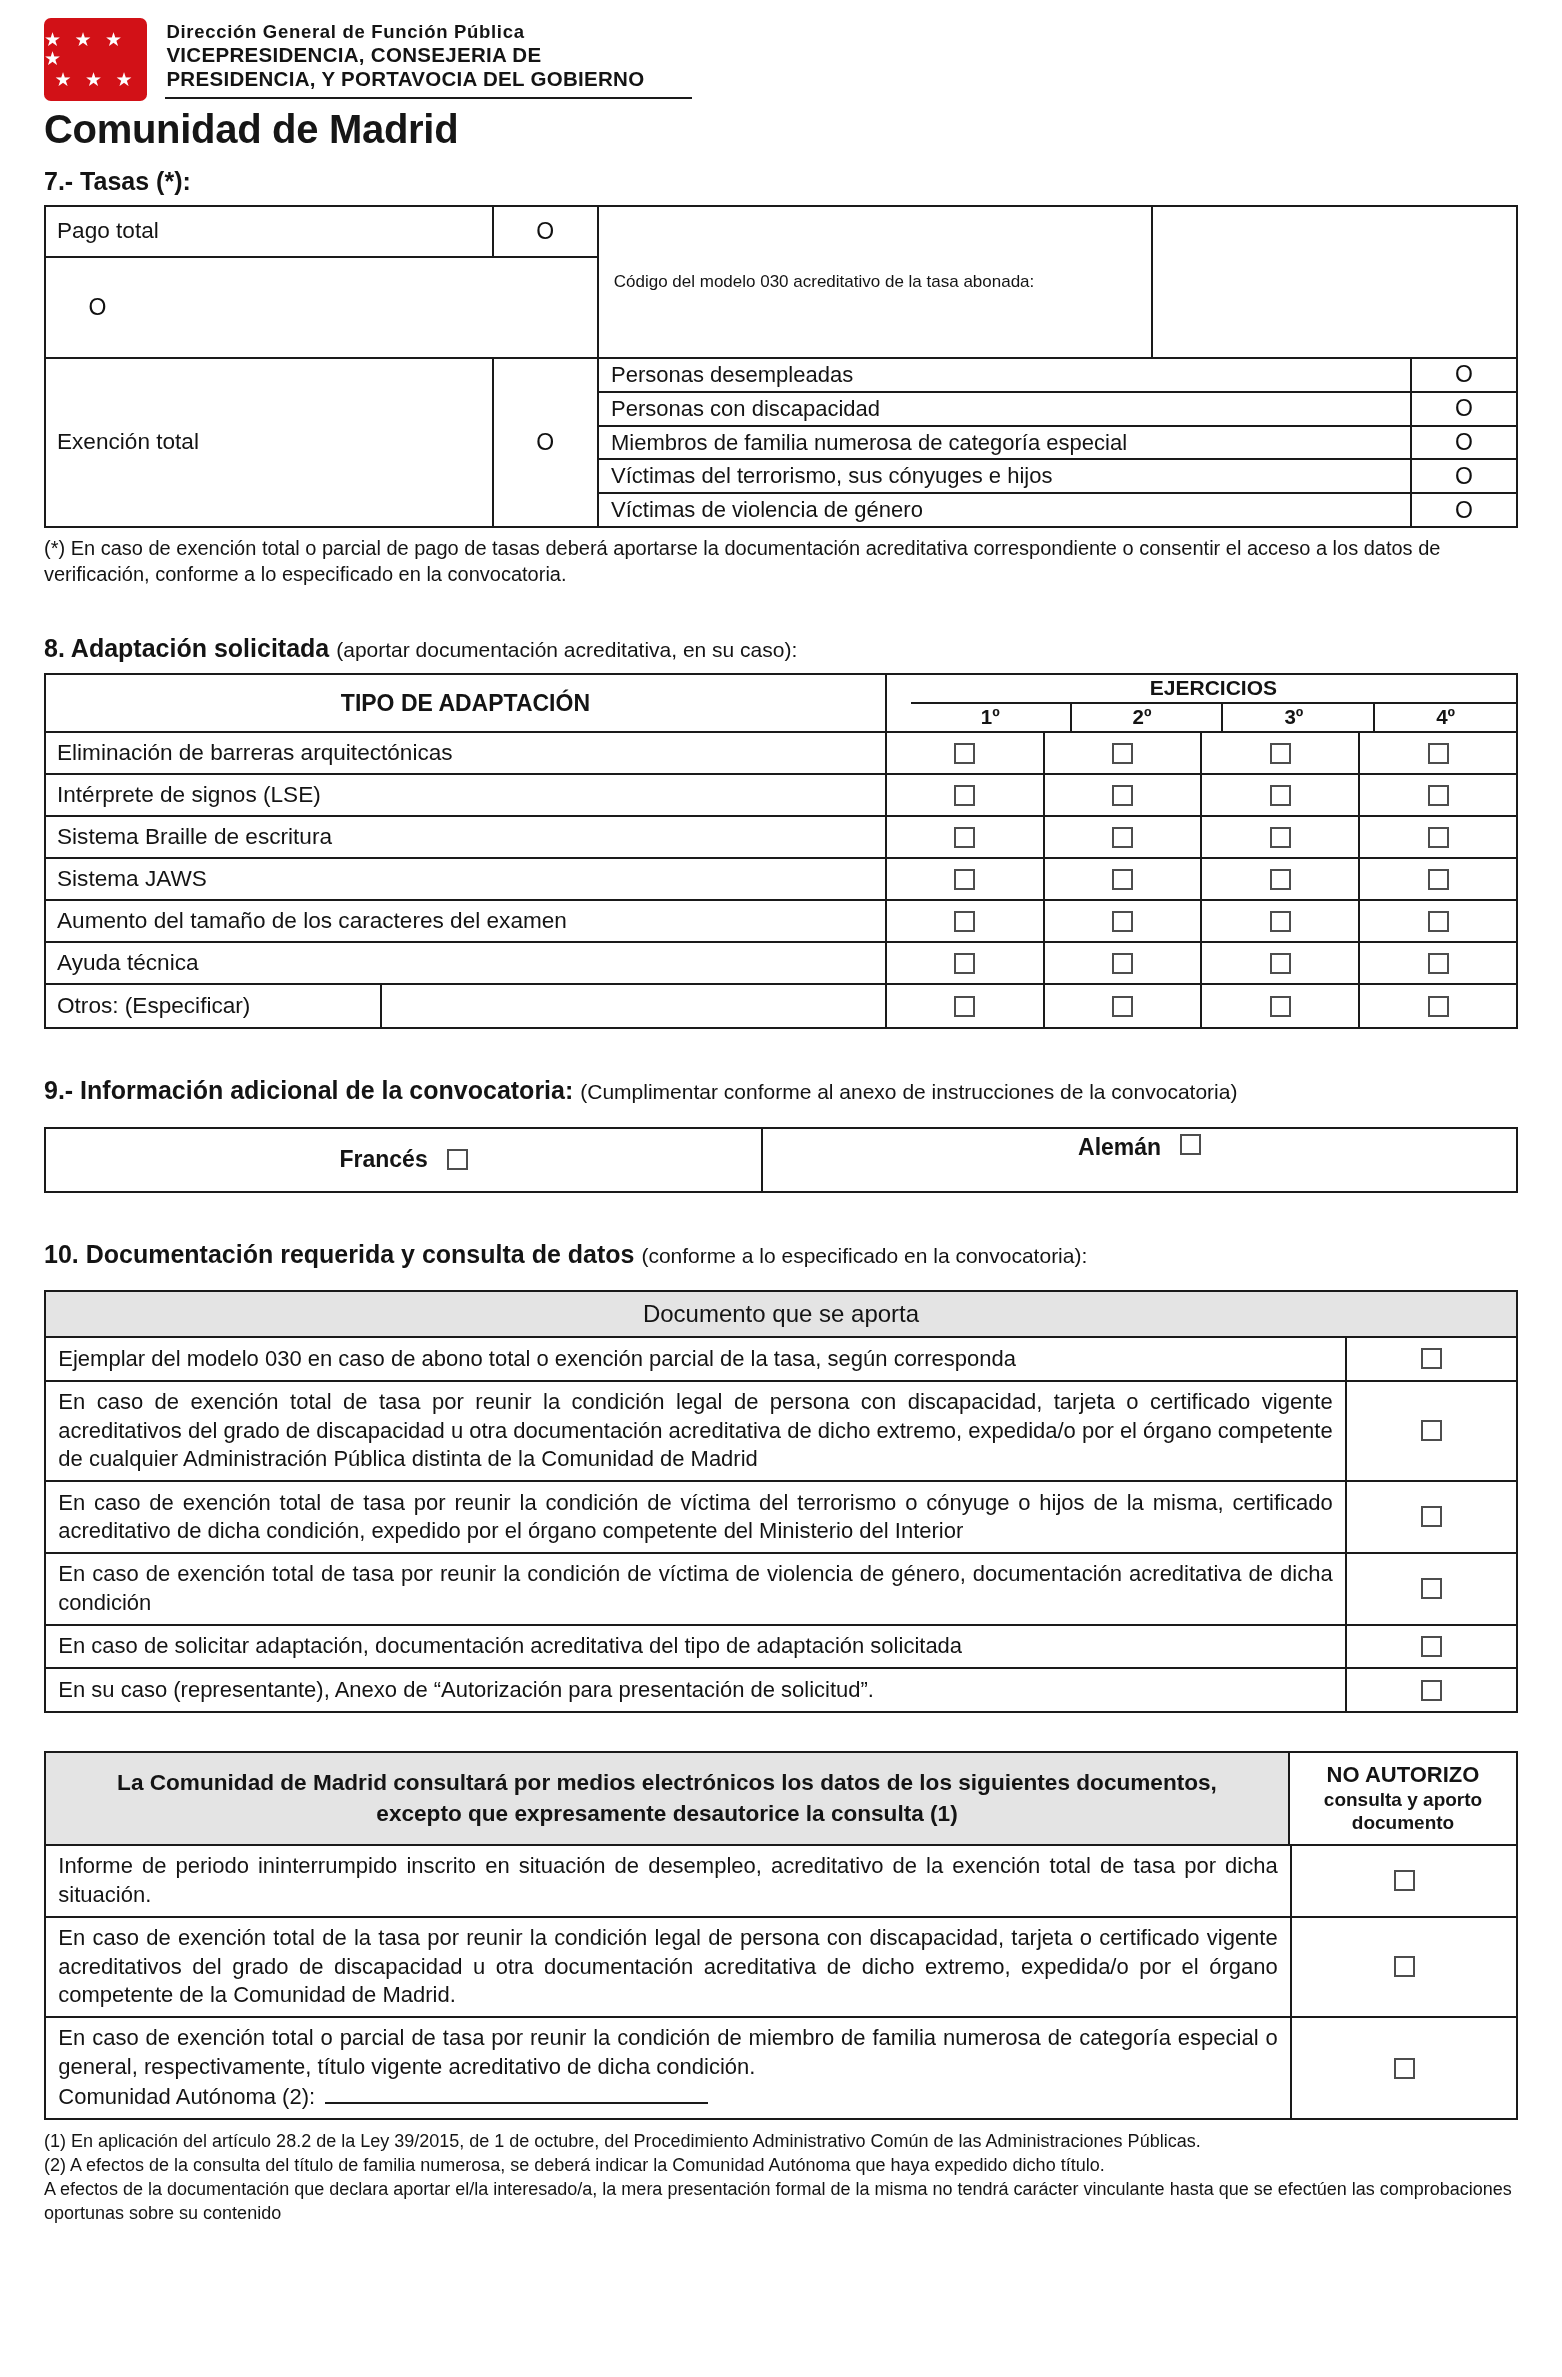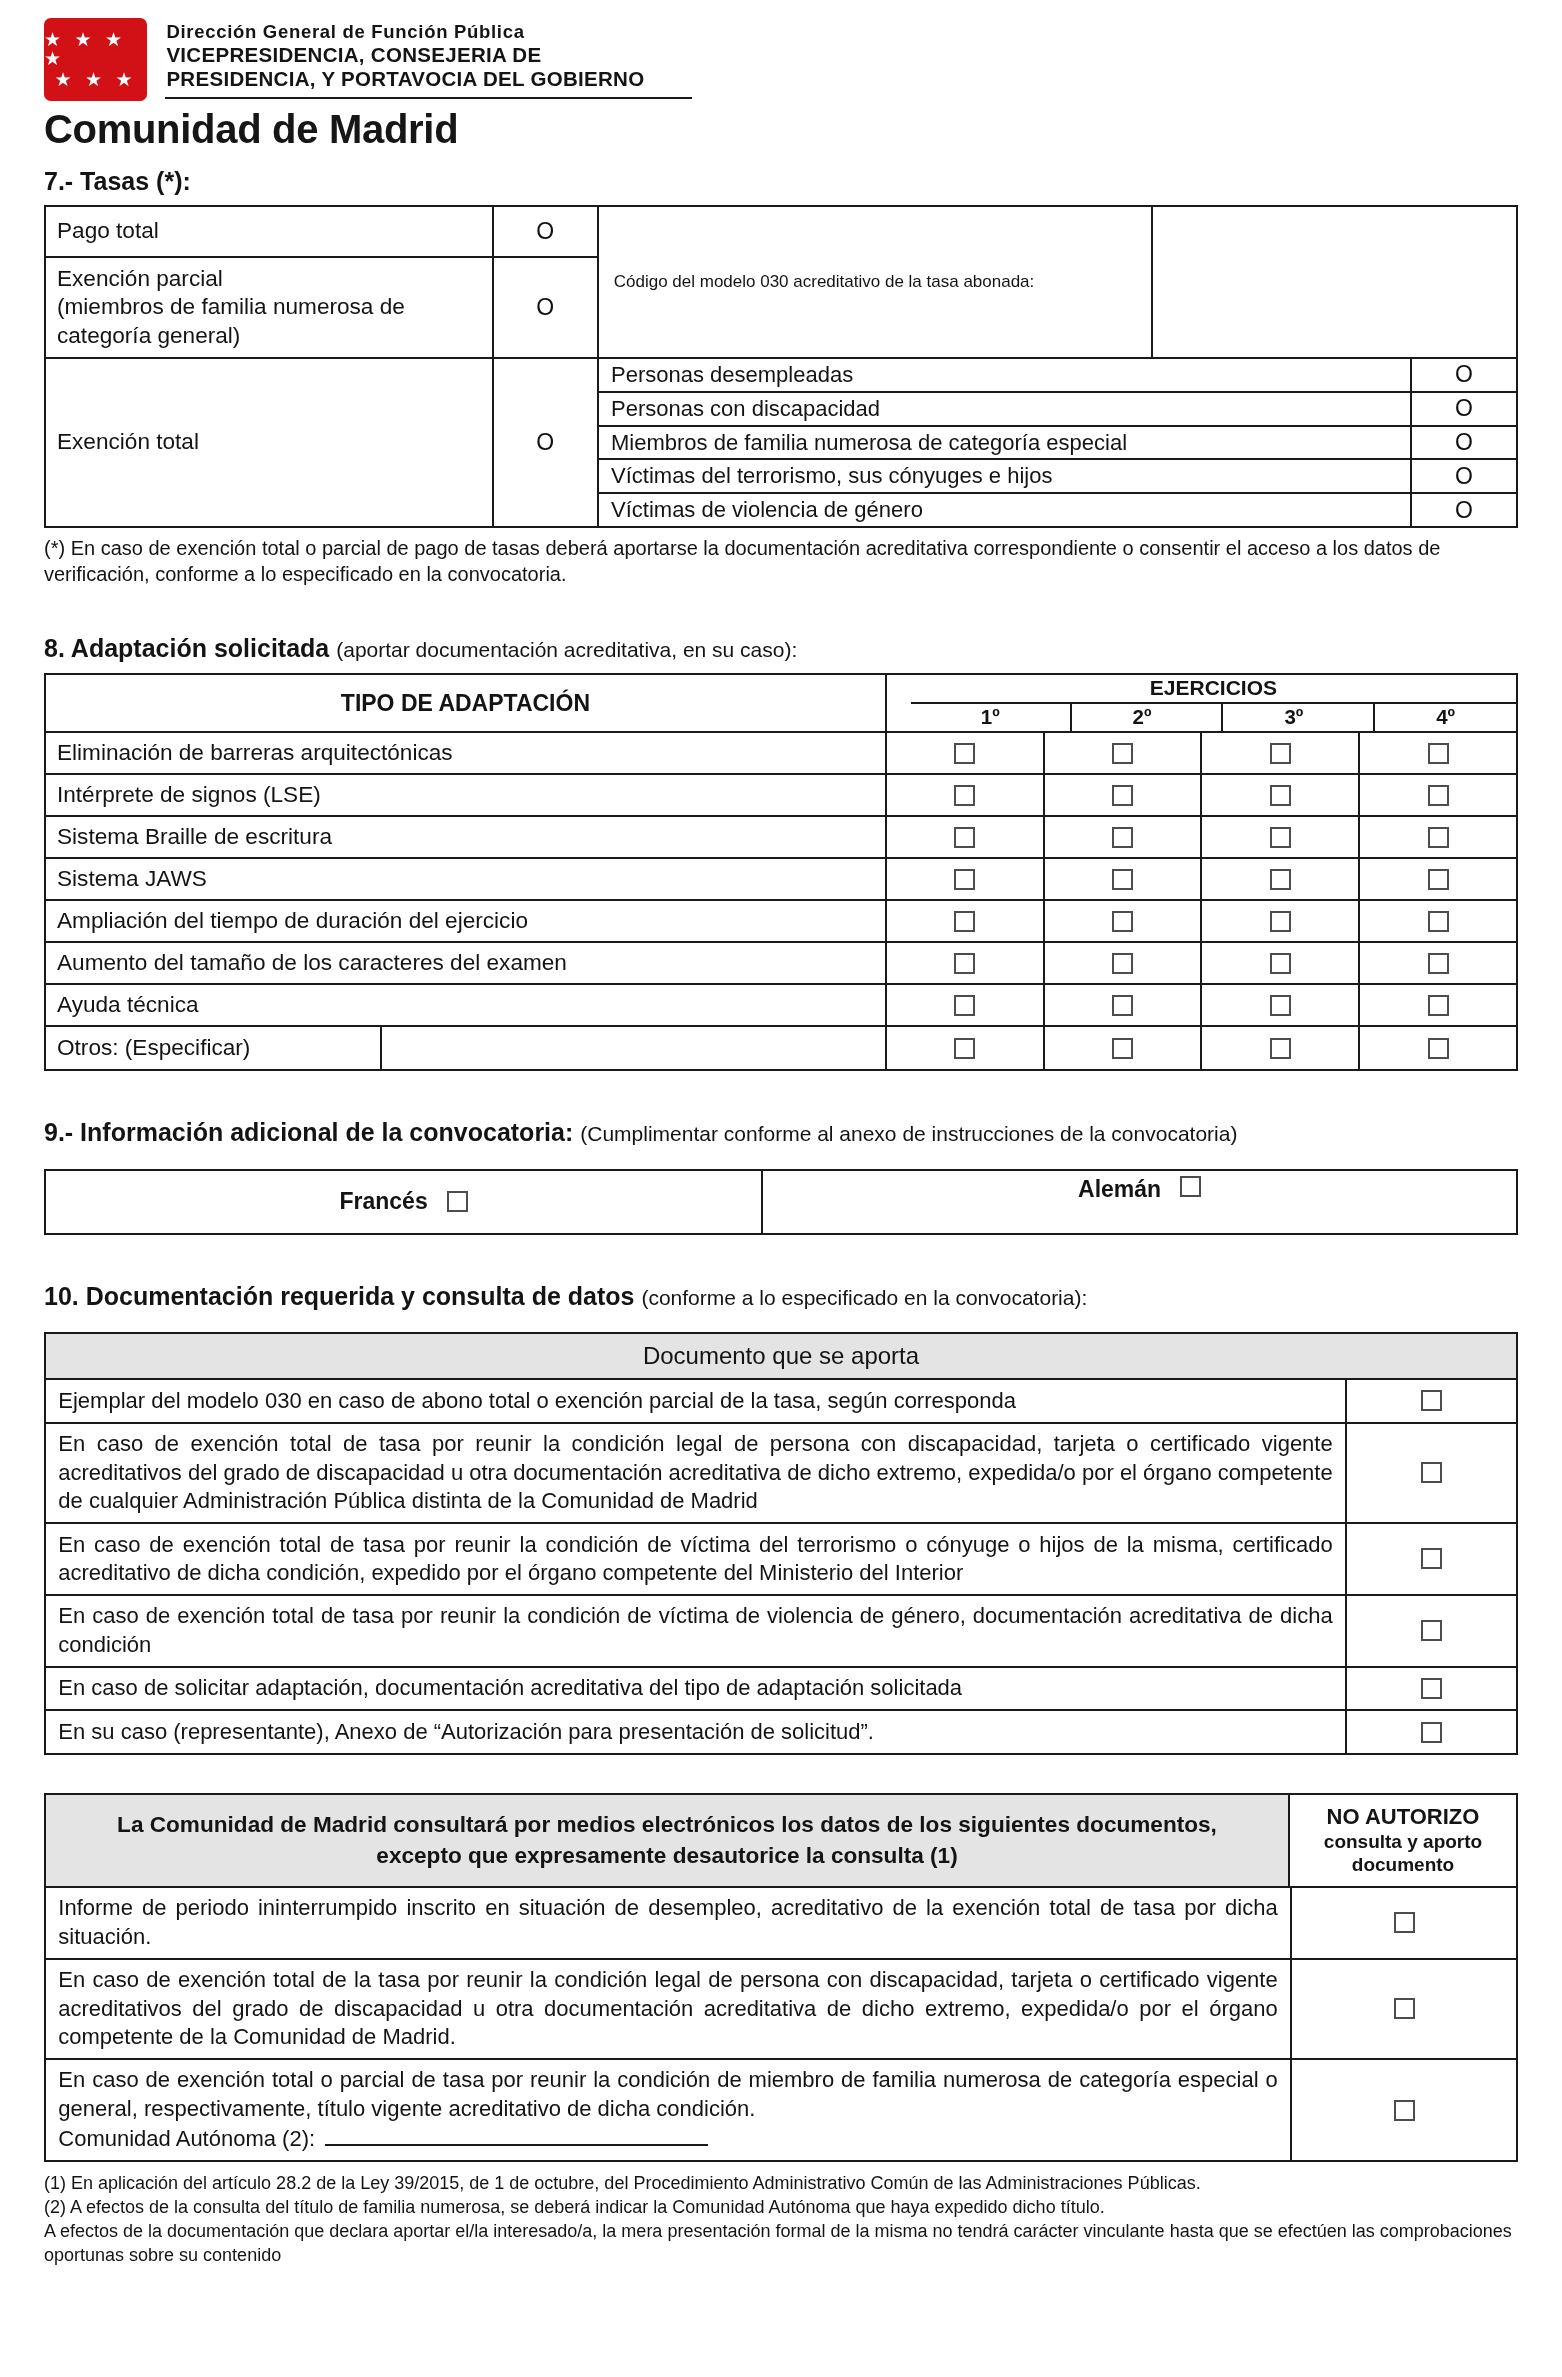--- a/index.html
+++ b/index.html
@@ -150,24 +150,20 @@
 
 <div class="t7">
   <div class="t7-left">
     <div class="t7l-row t7l-r1">
       <div class="lbl">Pago total</div>
       <div class="oc">
         <span class="radio-o">O</span>
       </div>
     </div>
     <div class="t7l-row t7l-r2">
-      <div class="lbl">
-        <span>Exención parcial</span>
-        <span>(miembros de familia numerosa de categoría general)</span>
-      </div>
       <div class="oc">
         <span class="radio-o">O</span>
       </div>
     </div>
     <div class="t7l-row t7l-r3">
       <div class="lbl">Exención total</div>
       <div class="oc">
         <span class="radio-o">O</span>
       </div>
     </div>
@@ -295,37 +291,20 @@
         </div>
       <div class="t8-check-cell">
           <span class="checkbox"></span>
         </div>
       <div class="t8-check-cell">
           <span class="checkbox"></span>
         </div>
     </div>
   </div>
   <div class="t8-row">
-    <div class="t8-label">Ampliación del tiempo de duración del ejercicio</div>
-    <div class="t8-checks">
-      <div class="t8-check-cell">
-          <span class="checkbox"></span>
-        </div>
-      <div class="t8-check-cell">
-          <span class="checkbox"></span>
-        </div>
-      <div class="t8-check-cell">
-          <span class="checkbox"></span>
-        </div>
-      <div class="t8-check-cell">
-          <span class="checkbox"></span>
-        </div>
-    </div>
-  </div>
-  <div class="t8-row">
     <div class="t8-label">Aumento del tamaño de los caracteres del examen</div>
     <div class="t8-checks">
       <div class="t8-check-cell">
           <span class="checkbox"></span>
         </div>
       <div class="t8-check-cell">
           <span class="checkbox"></span>
         </div>
       <div class="t8-check-cell">
           <span class="checkbox"></span>

